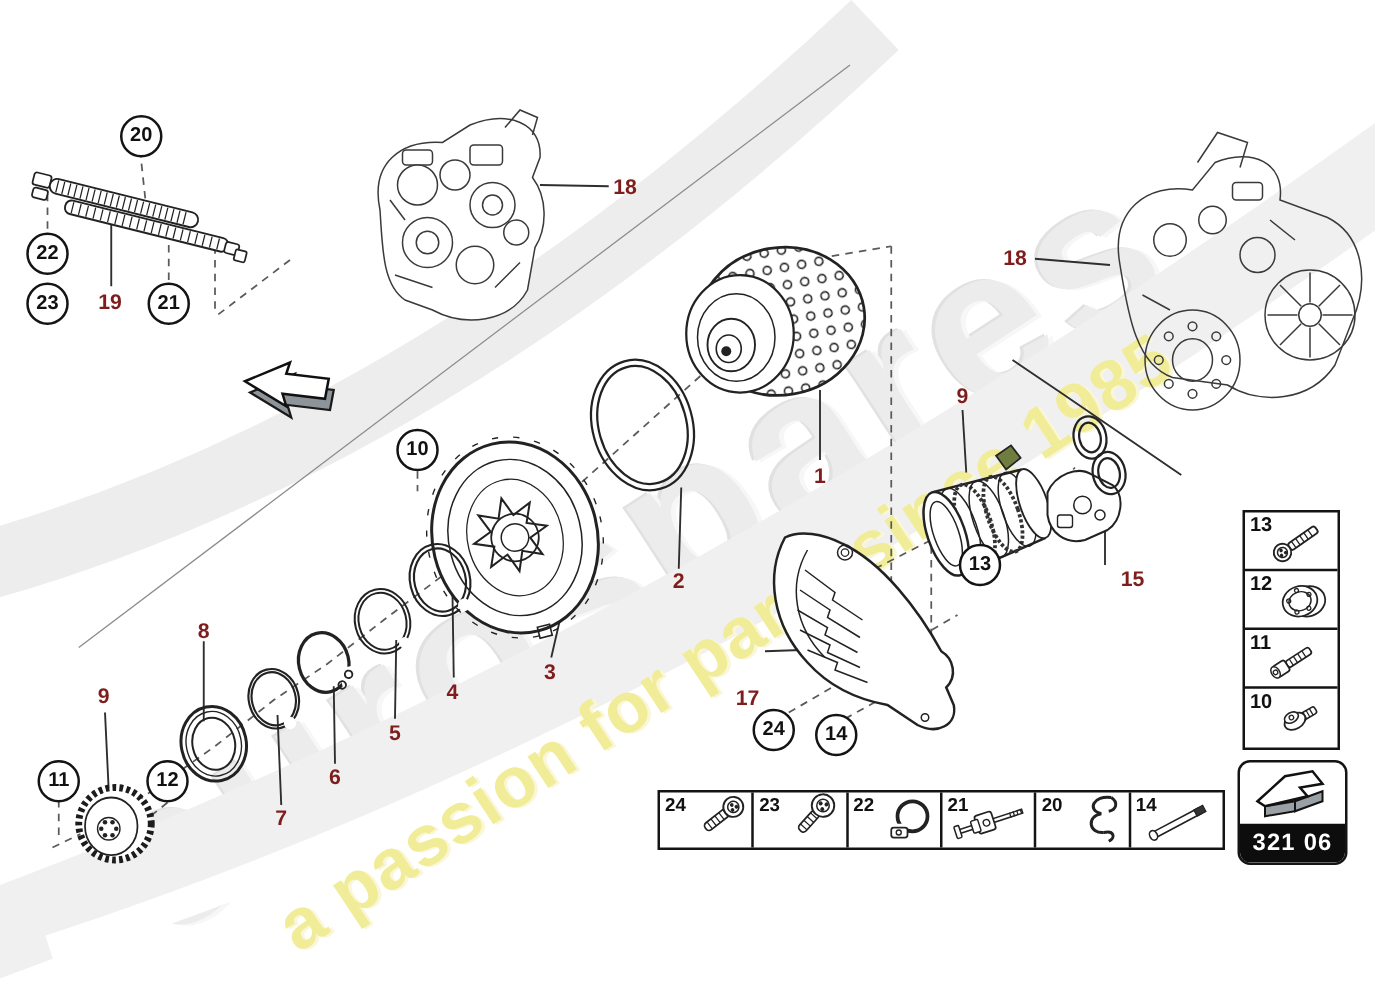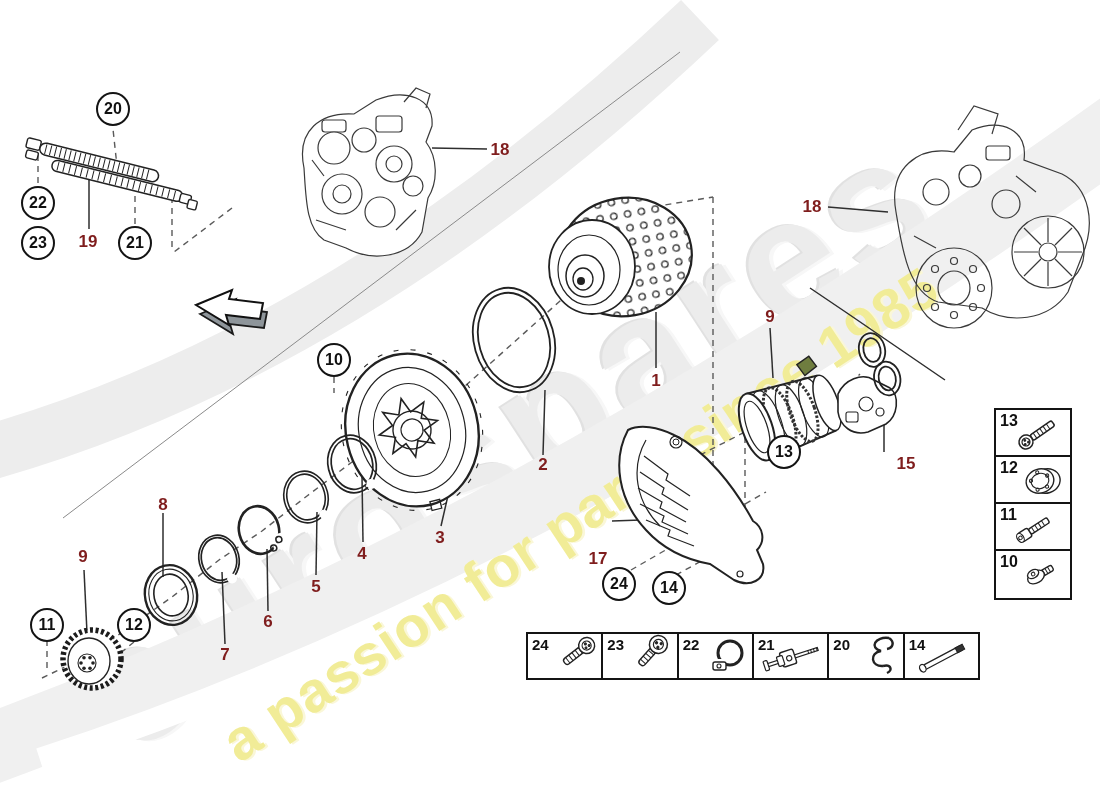--- a/index.html
+++ b/index.html
@@ -429,14 +429,22 @@
       <svg width="66" height="46" viewBox="0 0 66 46">
         <g transform="translate(32,25) rotate(-28)" stroke="#222" fill="#fff">
           <rect x="-24" y="-2.5" width="44" height="5" rx="2" stroke-width="1.3"></rect>
           <rect x="14" y="-2.8" width="8" height="5.6" fill="#333" stroke-width="1"></rect>
           <ellipse cx="-24" cy="0" rx="3" ry="4" stroke-width="1.3"></ellipse>
         </g>
       </svg>
     </div>
   </div>
 
+  <div id="codebox">
+    <svg width="84" height="50" viewBox="0 0 84 50" style="position:absolute;left:0;top:1px;">
+      <path d="M20,34 L44,30 L44,38 L20,42 Z" fill="#9aa1a6" stroke="#111" stroke-width="1.6"></path>
+      <path d="M44,30 L66,22 L66,30 L44,38 Z" fill="#9aa1a6" stroke="#111" stroke-width="1.6"></path>
+      <path d="M14,30 L36,10 L58,6 L66,16 L48,19 L54,26 L20,34 Z" fill="#fff" stroke="#111" stroke-width="2"></path>
+    </svg>
+    <div class="band">321 06</div>
+  </div>
 
 </div>
 
 </body></html>

